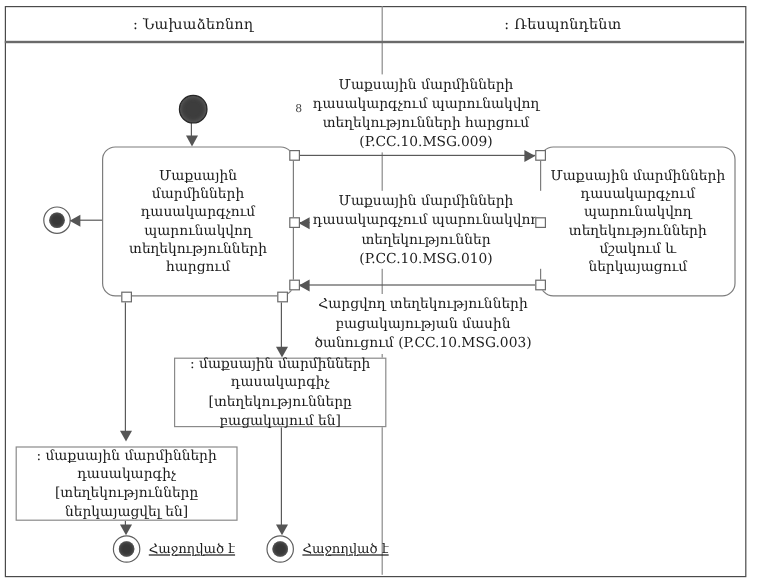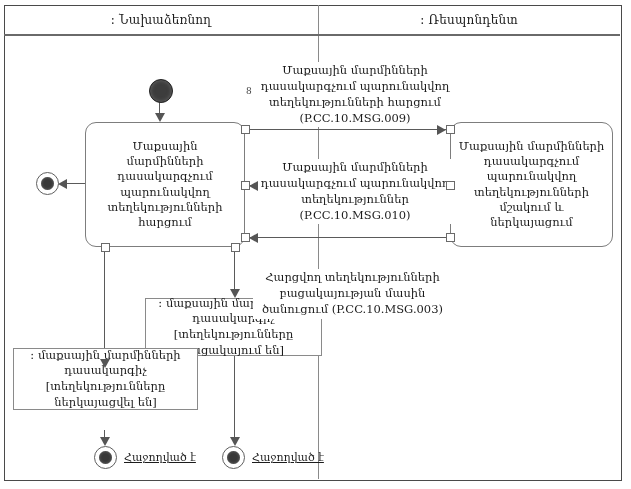--- a/index.html
+++ b/index.html
@@ -67,21 +67,21 @@
   <div class="abs arr-r" style="left:437px;top:125px;"></div>
   <div class="abs msg" style="left:258px;top:62px;width:190px;">Մաքսային մարմինների դասակարգչում պարունակվող տեղեկությունների հարցում (P.CC.10.MSG.009)</div>
   <div class="abs footnote" style="left:246px;top:86px;">8</div>
 
   <div class="abs hline" style="left:249px;top:185px;width:197px;"></div>
   <div class="abs arr-l" style="left:249px;top:181px;"></div>
   <div class="abs msg" style="left:258px;top:159px;width:190px;">Մաքսային մարմինների դասակարգչում պարունակվող տեղեկություններ (P.CC.10.MSG.010)</div>
 
   <div class="abs hline" style="left:249px;top:237px;width:197px;"></div>
   <div class="abs arr-l" style="left:249px;top:233px;"></div>
-  <div class="abs msg" style="left:253px;top:245px;width:195px;margin-top:24px;">Հարցվող տեղեկությունների բացակայության մասին ծանուցում (P.CC.10.MSG.003)</div>
+  <div class="abs msg" style="left:253px;top:245px;width:195px;">Հարցվող տեղեկությունների բացակայության մասին ծանուցում (P.CC.10.MSG.003)</div>
 
   <div class="abs pin" style="left:241px;top:125px;"></div>
   <div class="abs pin" style="left:241px;top:181px;"></div>
   <div class="abs pin" style="left:241px;top:233px;"></div>
 
   <div class="abs pin" style="left:101px;top:243px;"></div>
   <div class="abs pin" style="left:231px;top:243px;"></div>
 
   <div class="abs pin" style="left:446px;top:125px;"></div>
   <div class="abs pin" style="left:446px;top:181px;"></div>
@@ -96,21 +96,21 @@
   <div class="abs vline" style="left:104px;top:250px;height:111px;"></div>
   <div class="abs arr-d" style="left:100px;top:359px;"></div>
 
   <div class="abs vline" style="left:234px;top:250px;height:41px;"></div>
   <div class="abs arr-d" style="left:230px;top:289px;"></div>
 
   <div class="abs objnode" style="left:145px;top:298px;width:177px;height:58px;">
     <span>: մաքսային մարմինների դասակարգիչ [տեղեկությունները բացակայում են]</span>
   </div>
 
-  <div class="abs objnode" style="left:13px;top:348px;width:185px;height:62px;">
+  <div class="abs objnode" style="left:13px;top:372px;width:185px;height:62px;">
     <span>: մաքսային մարմինների դասակարգիչ [տեղեկությունները ներկայացվել են]</span>
   </div>
 
   <div class="abs vline" style="left:104px;top:430px;height:9px;"></div>
   <div class="abs arr-d" style="left:100px;top:437px;"></div>
   <div class="abs vline" style="left:234px;top:356px;height:83px;"></div>
   <div class="abs arr-d" style="left:230px;top:437px;"></div>
 
   <div class="abs final-outer" style="left:94px;top:446px;">
     <div class="final-inner"></div>

